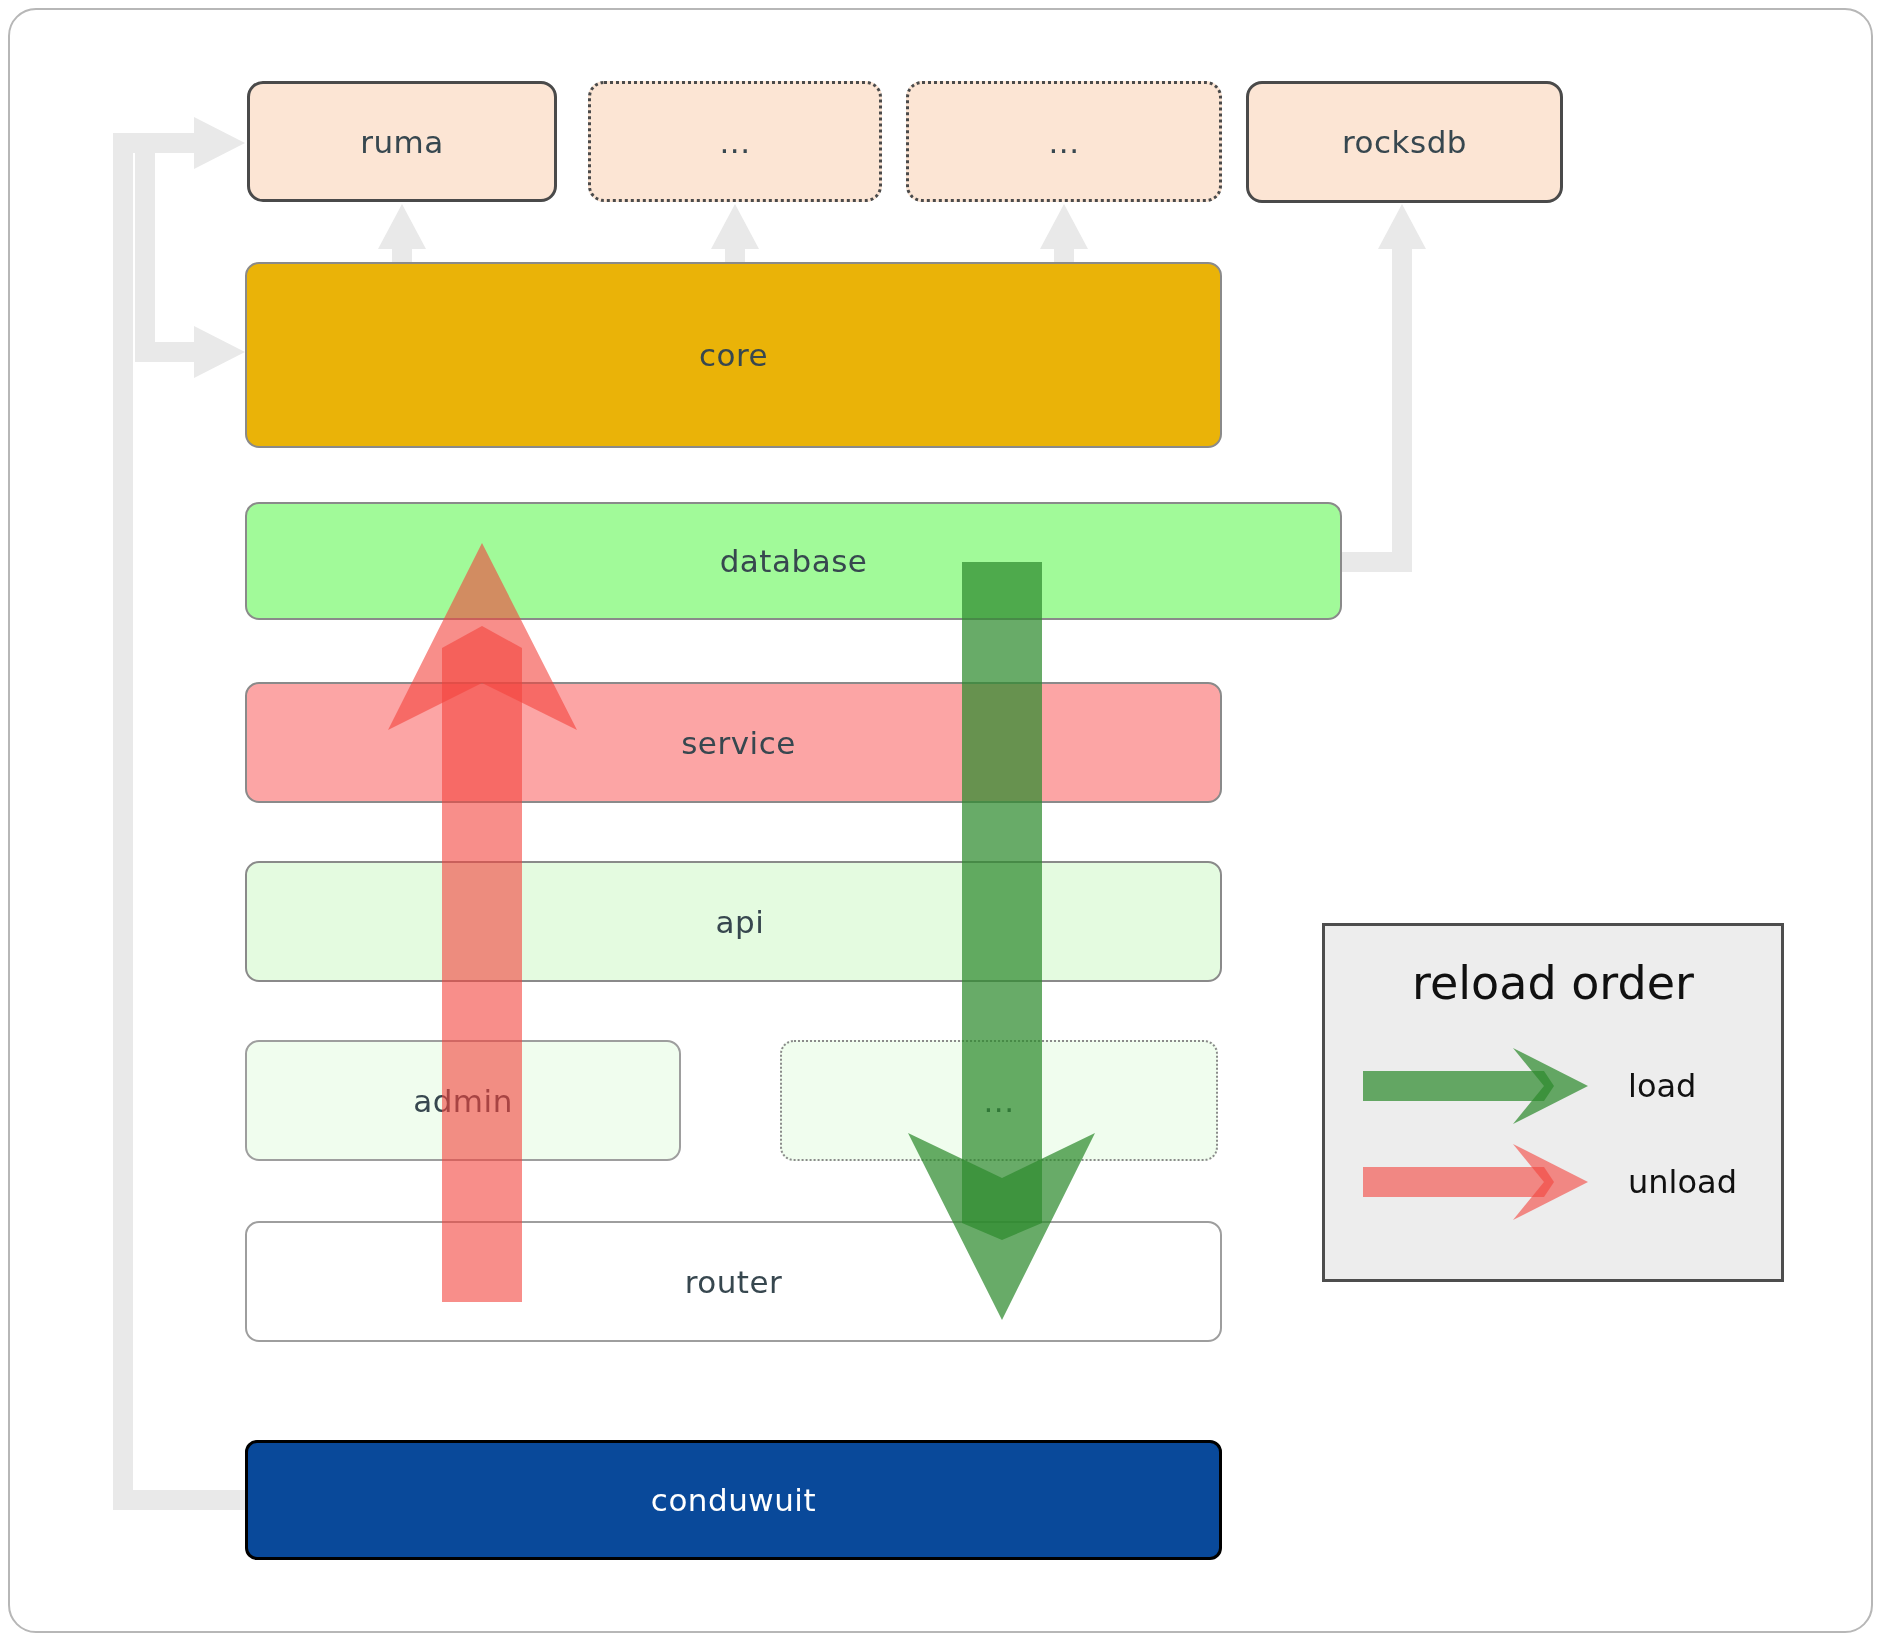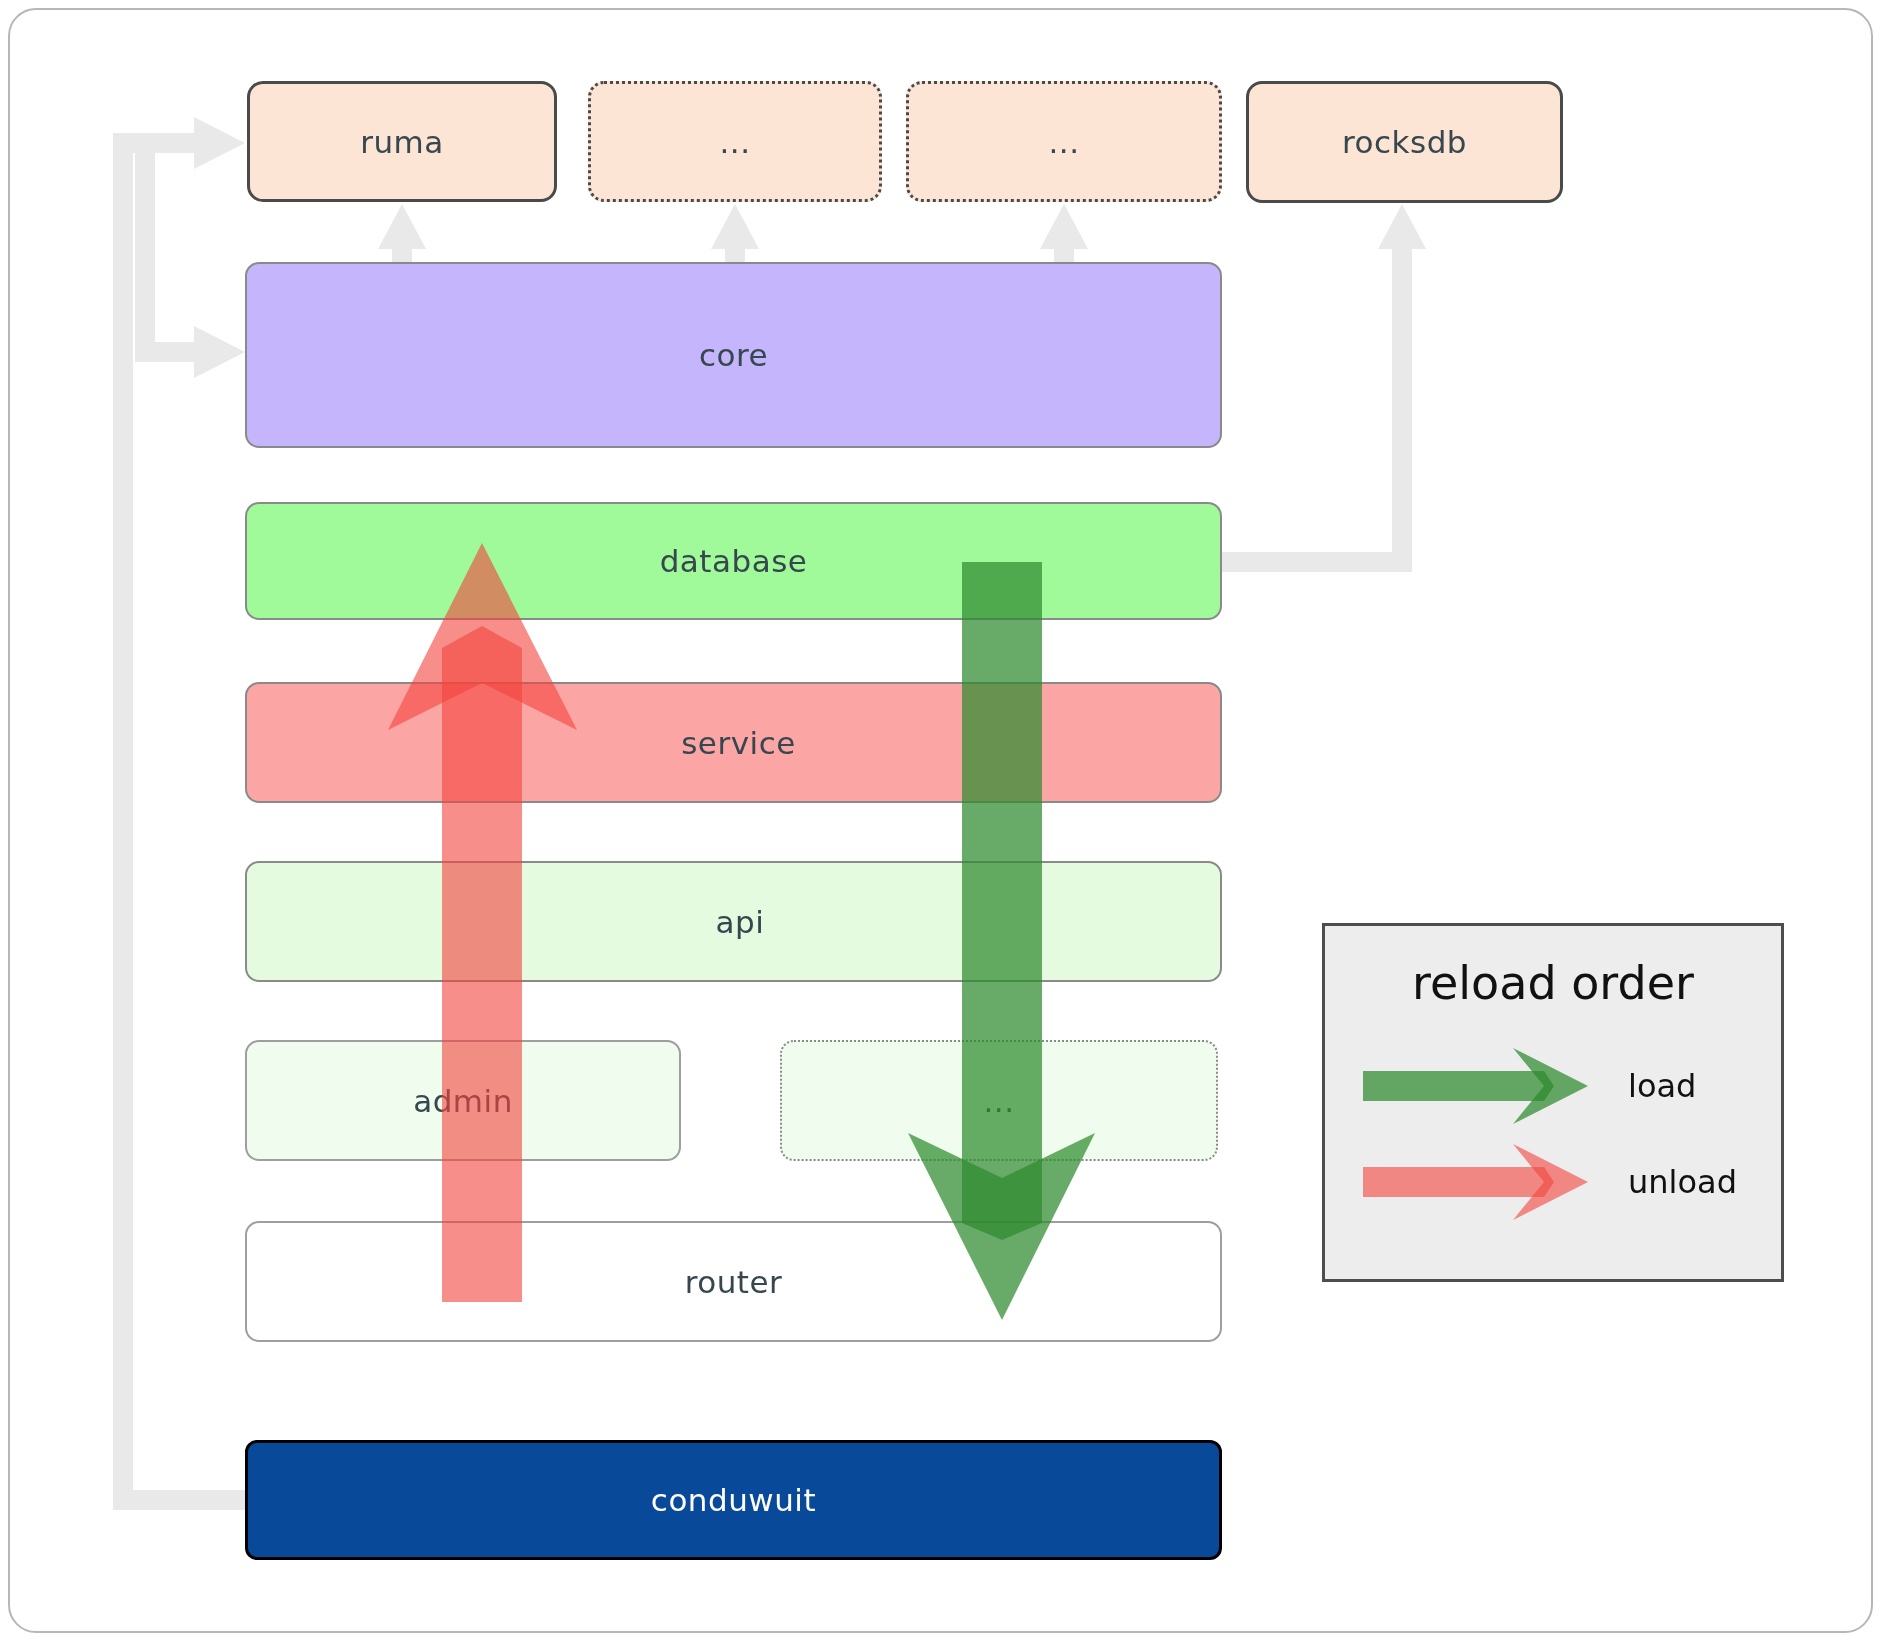--- a/index.html
+++ b/index.html
@@ -16,21 +16,21 @@
     position:absolute;box-sizing:border-box;border-radius:14px;
     display:flex;align-items:center;justify-content:center;
     font-size:31px;font-weight:500;color:#37474f;letter-spacing:0.5px;
   }
   .solid-dark{border:3px solid #4a4a4a;}
   .dotted-dark{border:3px dotted #4a4a4a;}
   .solid-gray{border:2px solid #8a8a8a;}
   .solid-lightgray{border:2px solid #9e9e9e;}
   .dotted-gray{border:2px dotted #8a8a8a;}
   .peach{background:#fce5d4;}
-  .blue{background:#c4b5fd;}
+  .blue{background:#eab308;}
   .green-bright{background:#a1fa99;}
   .green-mid{background:#fca5a5;padding-left:10px;}
   .green-light{background:#e4fbe0;}
   .green-faint{background:#f0fdee;}
   .white-fill{background:#ffffff;}
   .navy{background:#09499a;border:3px solid #000000;color:#ffffff;border-radius:12px;}
   #legend{
     position:absolute;left:1322px;top:923px;width:462px;height:359px;
     background:#ededed;border:3px solid #4d4d4d;box-sizing:border-box;
   }
@@ -91,21 +91,21 @@
     <span class="lbl">...</span>
   </div>
   <div class="box peach solid-dark" style="left:1246px;top:81px;width:317px;height:122px;border-radius:16px;">
     <span class="lbl">rocksdb</span>
   </div>
 
   <div class="box blue solid-gray" style="left:245px;top:262px;width:977px;height:186px;">
     <span class="lbl">core</span>
   </div>
 
-  <div class="box green-bright solid-gray" style="left:245px;top:502px;width:977px;height:118px;">
+  <div class="box green-bright solid-gray" style="left:245px;top:502px;width:1097px;height:118px;">
     <span class="lbl">database</span>
   </div>
 
   <div class="box green-mid solid-gray" style="left:245px;top:682px;width:977px;height:121px;">
     <span class="lbl">service</span>
   </div>
 
   <div class="box green-light solid-gray" style="left:245px;top:861px;width:977px;height:121px;padding-left:13px;">
     <span class="lbl">api</span>
   </div>

